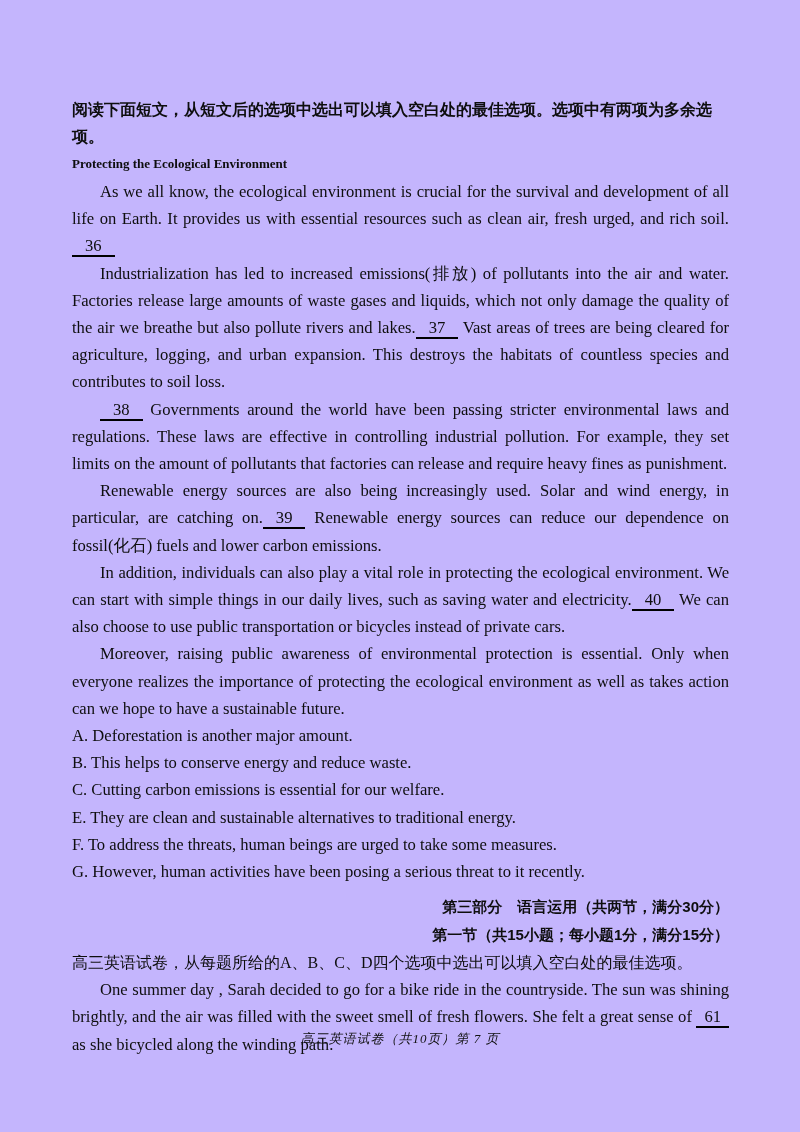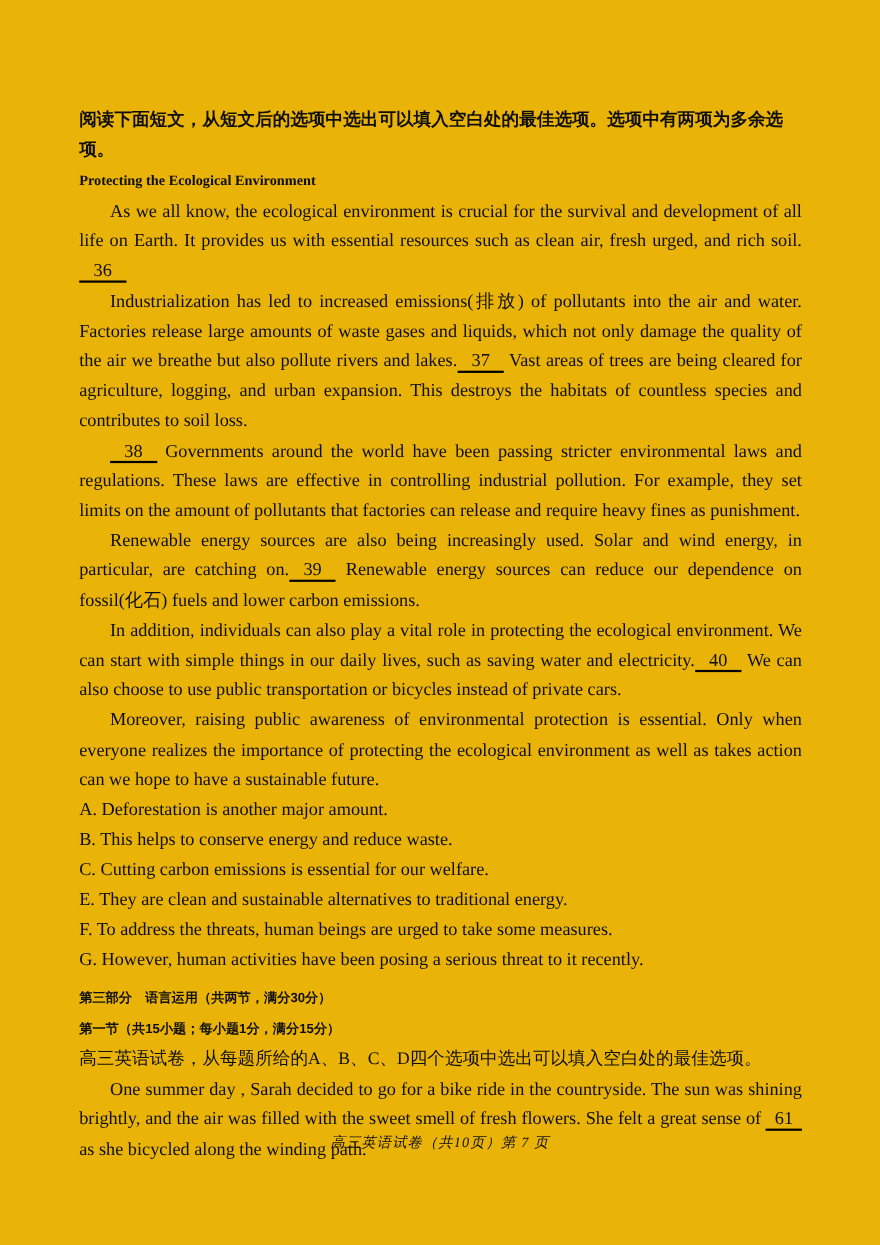--- a/index.html
+++ b/index.html
@@ -1,21 +1,21 @@
 <!DOCTYPE html>
 <html><head>
 <meta charset="utf-8">
 <style>
   * { margin: 0; padding: 0; box-sizing: border-box; }
   html, body { background: #ffffff; }
   .page {
     position: relative;
     width: 800px;
     height: 1132px;
-    background: #eab308;
+    background: #c4b5fd;
     font-family: "Liberation Serif", serif;
     color: #0e0e0e;
     overflow: hidden;
   }
   .content {
     position: absolute;
     left: 72px;
     top: 96px;
     width: 657px;
   }
@@ -48,22 +48,23 @@
     white-space: nowrap;
   }
   .option {
     font-size: 16.6px;
     line-height: 27.2px;
     text-align: justify;
   }
   .part-heading {
     font-family: "Liberation Sans", sans-serif;
     font-weight: 700;
-    font-size: 12px;
+    font-size: 15px;
     line-height: 28px;
+    text-align: right;
   }
   .mt { margin-top: 8px; }
   .cn-plain {
     font-size: 16px;
     line-height: 27px;
   }
   .footer {
     position: absolute;
     top: 1030px;
     left: 0;

